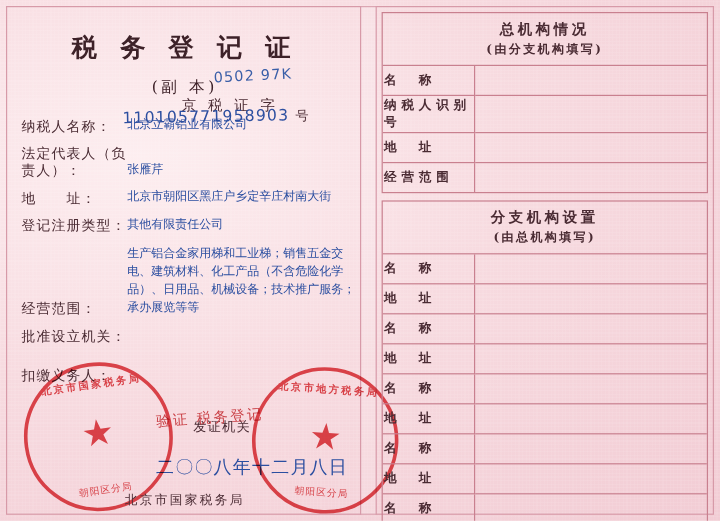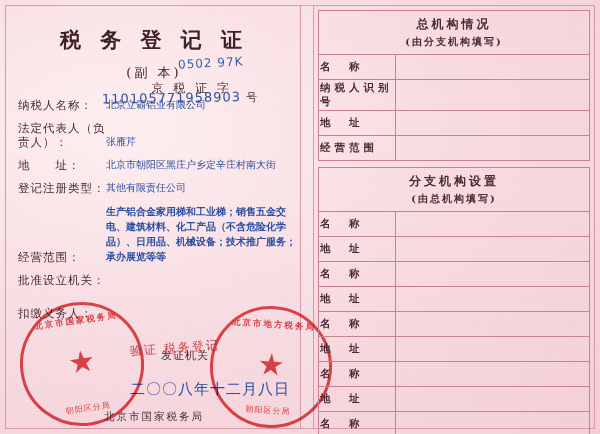--- a/index.html
+++ b/index.html
@@ -89,21 +89,21 @@
     font-family:"DejaVu Serif","Liberation Serif",serif;
     font-size:11.5px;
   }
   .row .val{
     flex:1;
     color:#2b4ea0;
     font-size:10px;
     line-height:14px;
     font-family:"DejaVu Sans","Liberation Sans",sans-serif;
   }
-  .row .val.multi{line-height:15px;font-weight:bold;}
+  .row .val.multi{line-height:15px;}
   .row.tall{min-height:46px;}
 
   
   .bottom-area{position:absolute;left:8px;top:296px;width:280px;font-size:11.5px;}
   .b-row{display:flex;margin-bottom:16px;}
   .b-row .lbl{width:88px;flex:0 0 88px;letter-spacing:1px;
     font-family:"DejaVu Serif","Liberation Serif",serif;color:#4a2b33;}
   .b-row .val{flex:1;color:#2b4ea0;font-size:10px;}
   .issuer{
     position:absolute;left:120px;top:338px;font-size:11px;color:#4a2b33;

